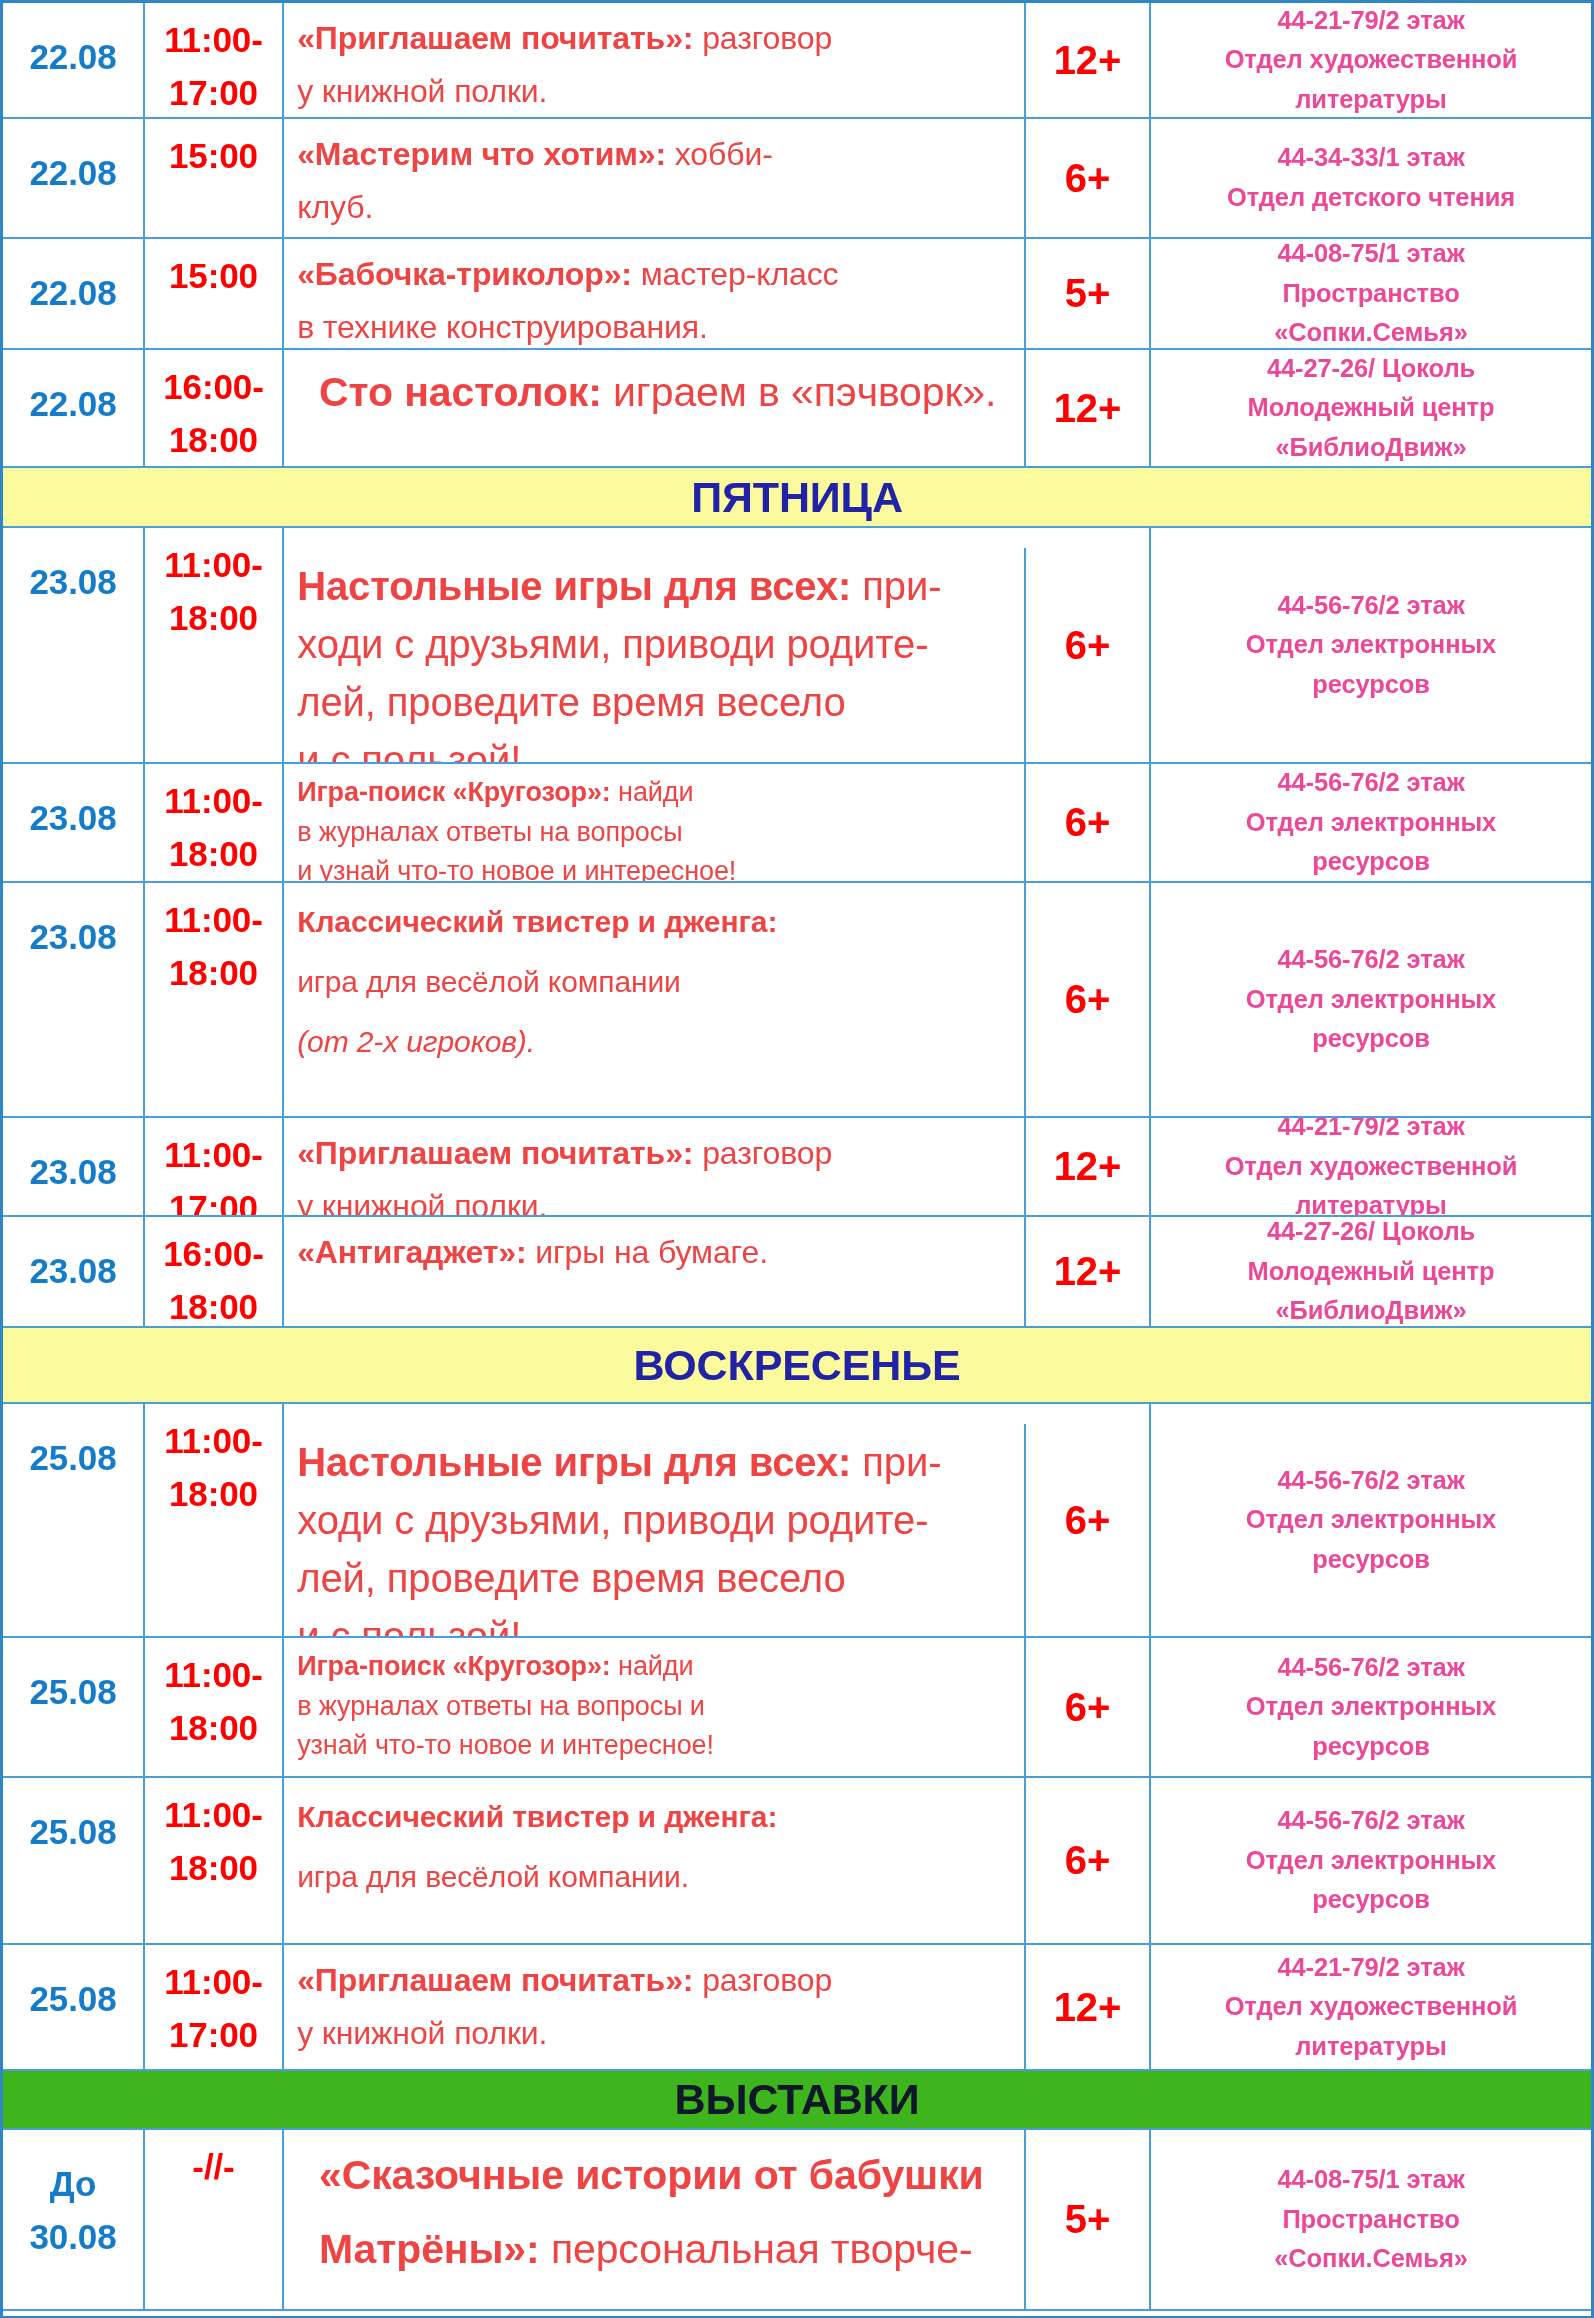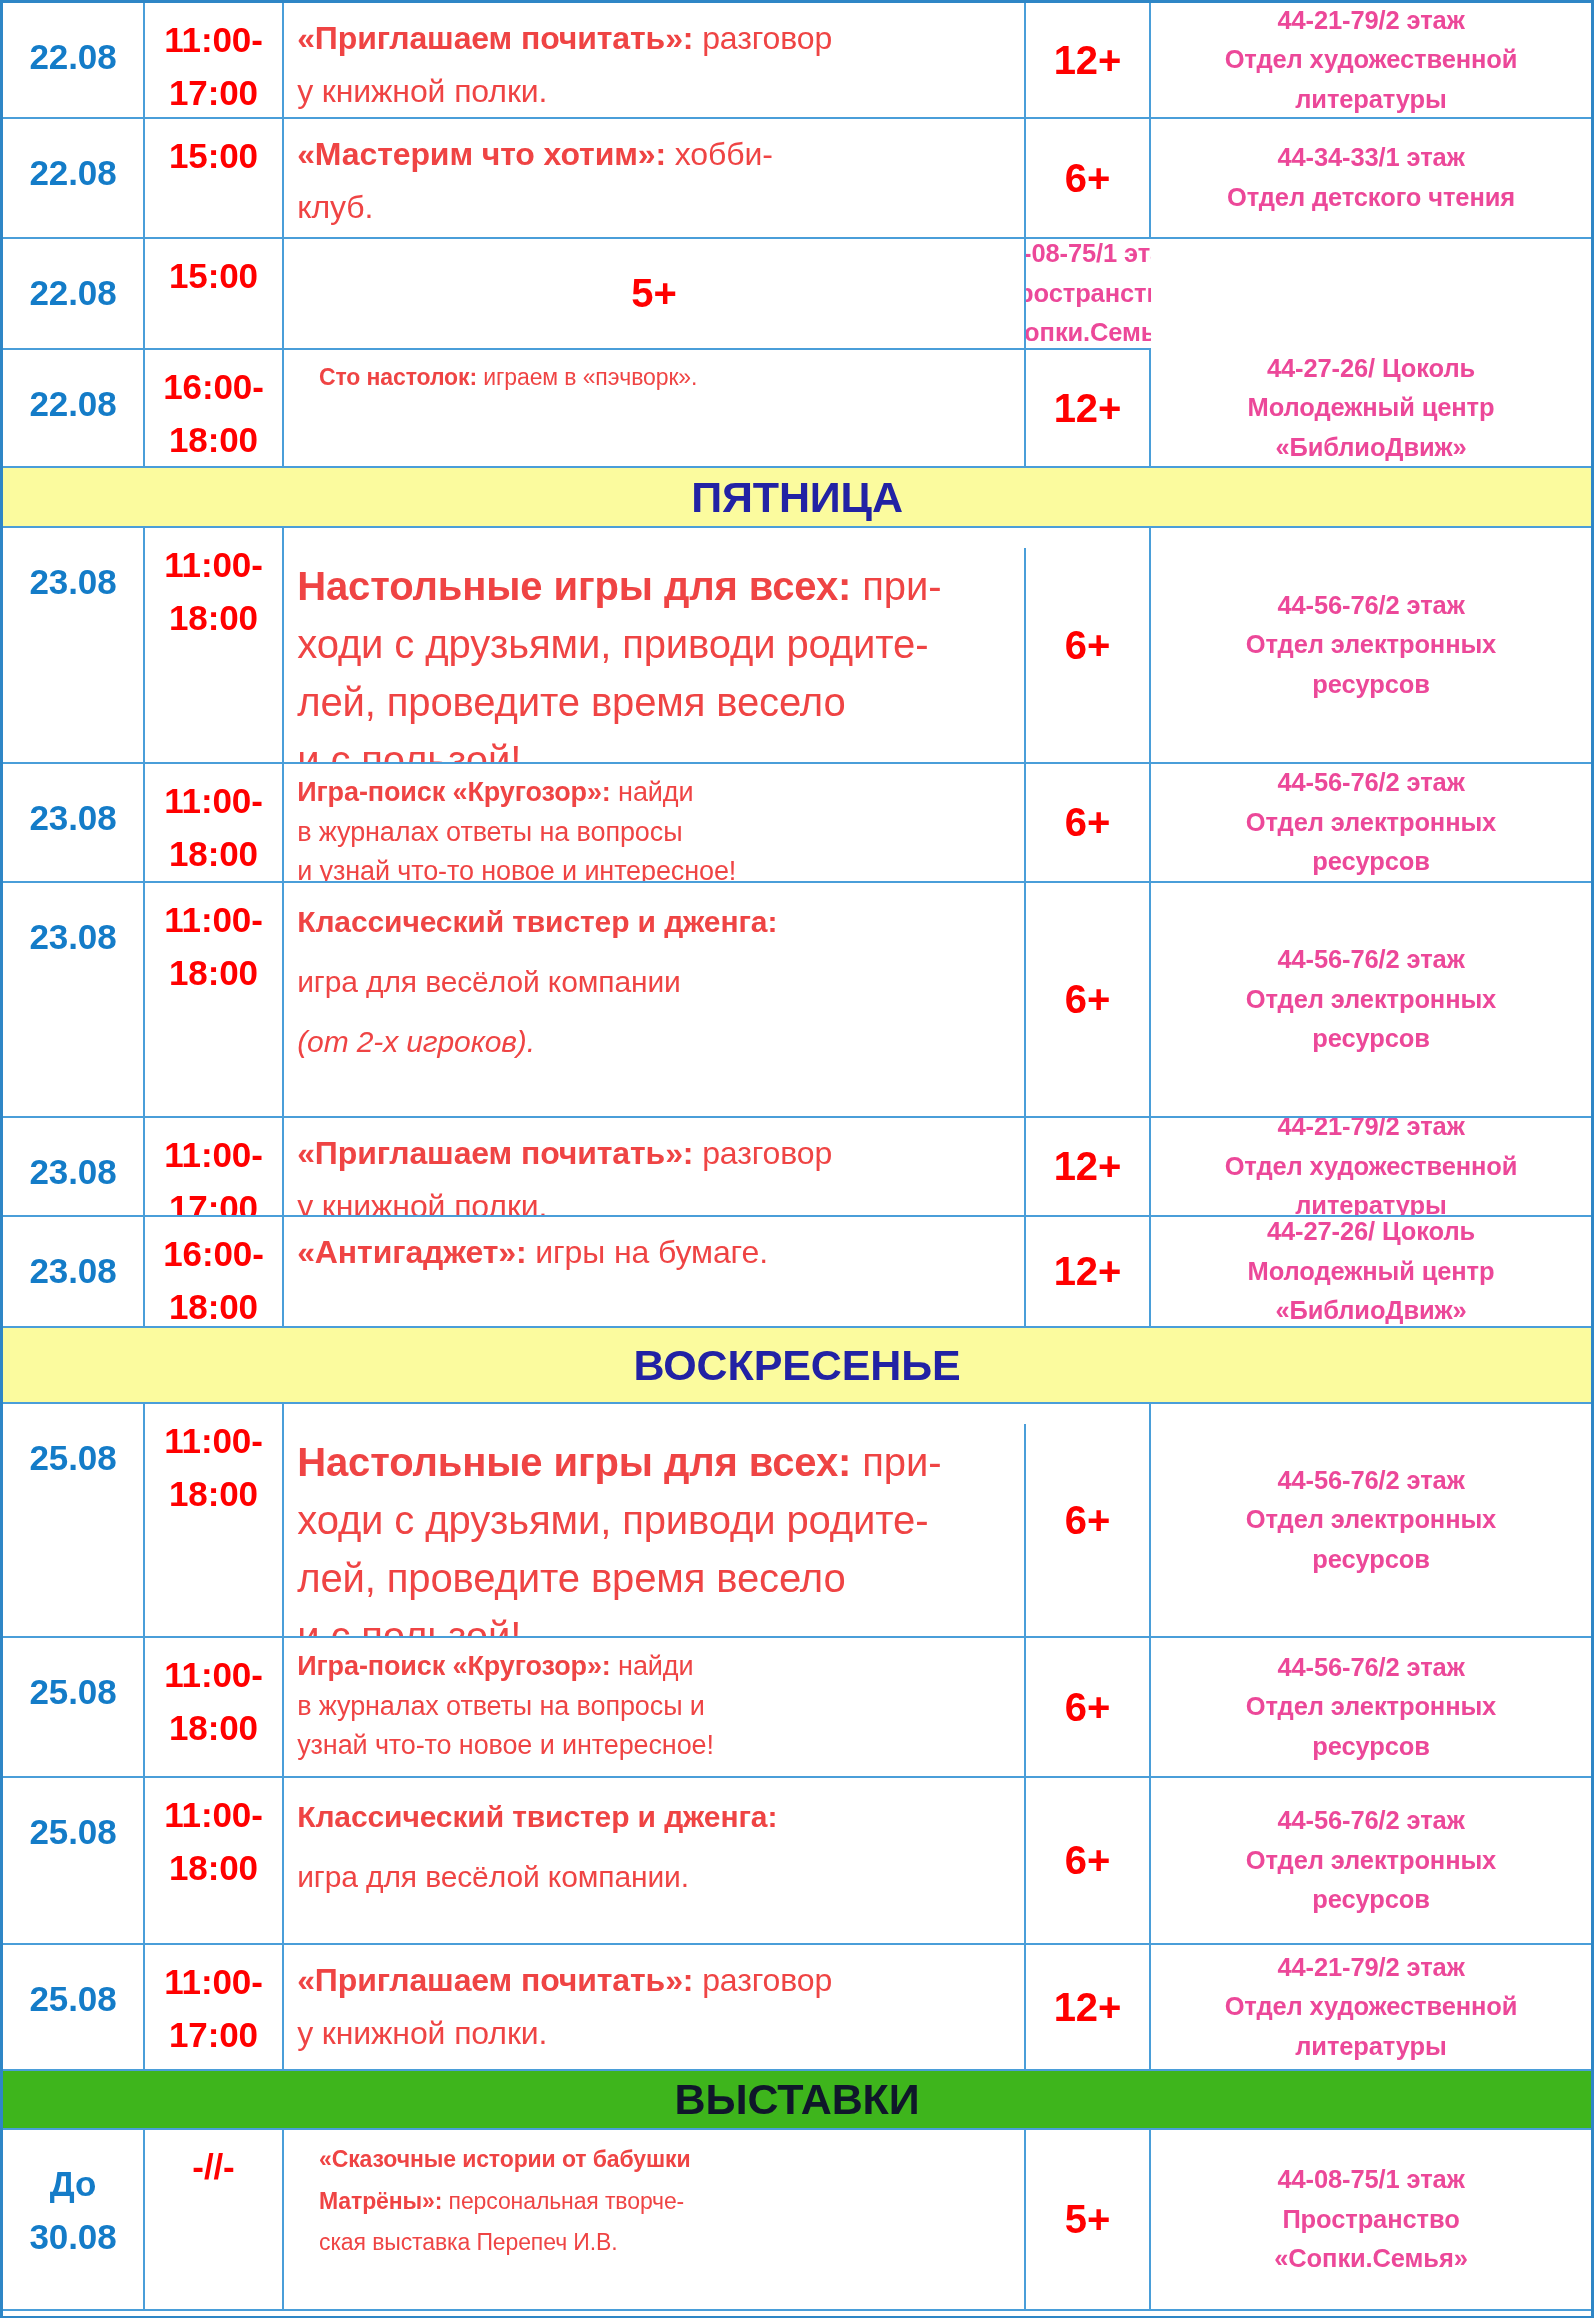--- a/index.html
+++ b/index.html
@@ -35,21 +35,21 @@
   .band{
     box-sizing:border-box;border-bottom:2.4px solid var(--grid);
     display:flex;align-items:center;justify-content:center;
     font-weight:bold;font-size:43px;
   }
   .band-day{background:var(--yellow);color:var(--navy);}
   .band-green{background:var(--green);color:#0f172a;}
   .fs84{font-size:40px;line-height:1.45;margin-top:20px;}
   .fs58{font-size:27px;line-height:1.45;}
   .fs64{font-size:30px;line-height:2.0;}
-  .fs70{font-size:23px;padding-left:35px;}
+  .fs70{font-size:41px;padding-left:35px;}
   .lh18{line-height:1.8;}
 </style>
 </head>
 <body>
 
 <div class="tbl">
 
   <div class="row" style="height:116px">
     <div class="cell c-date">22.08</div>
     <div class="cell c-time">11:00-
@@ -68,20 +68,22 @@
     <div class="cell c-event"><span class="t">«Мастерим что хотим»:</span><span> хобби-
 клуб.</span></div>
     <div class="cell c-age">6+</div>
     <div class="cell c-loc">44-34-33/1 этаж
 Отдел детского чтения</div>
   </div>
 
   <div class="row" style="height:111px">
     <div class="cell c-date">22.08</div>
     <div class="cell c-time">15:00</div>
+    <div class="cell c-event"><span class="t">«Бабочка-триколор»:</span><span> мастер-класс
+в технике конструирования.</span></div>
     <div class="cell c-age">5+</div>
     <div class="cell c-loc">44-08-75/1 этаж
 Пространство
 «Сопки.Семья»</div>
   </div>
 
   <div class="row" style="height:118px">
     <div class="cell c-date">22.08</div>
     <div class="cell c-time">16:00-
 18:00</div>

